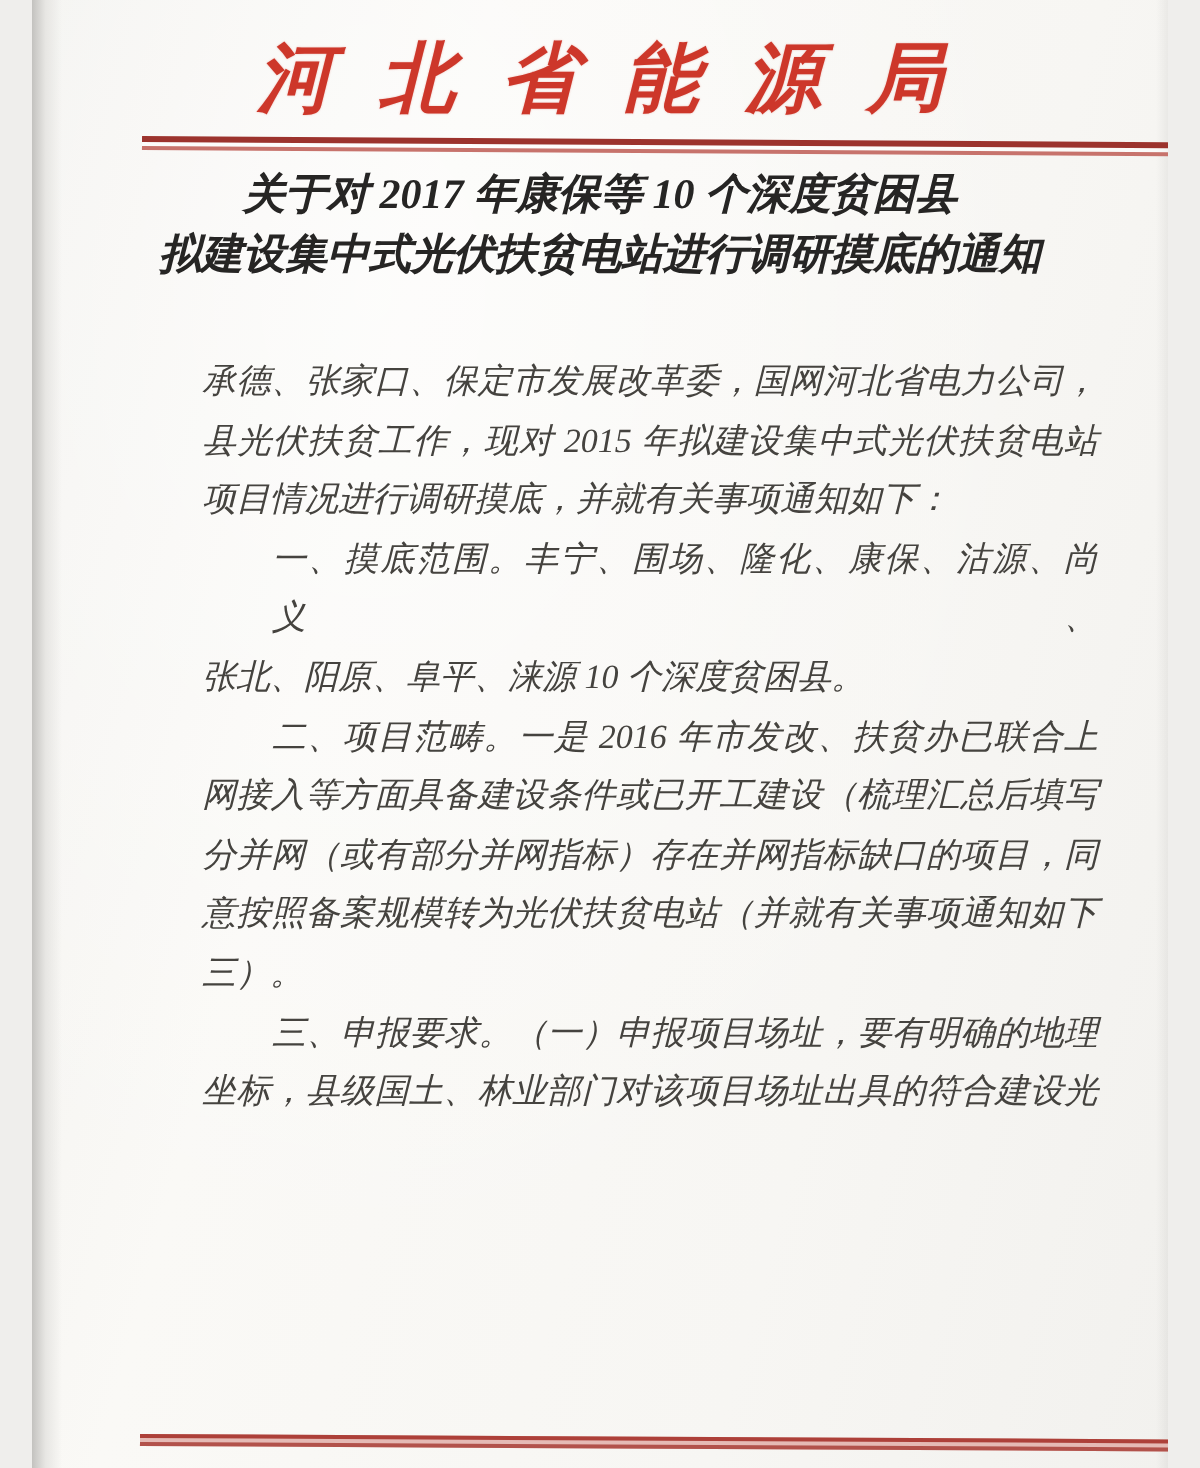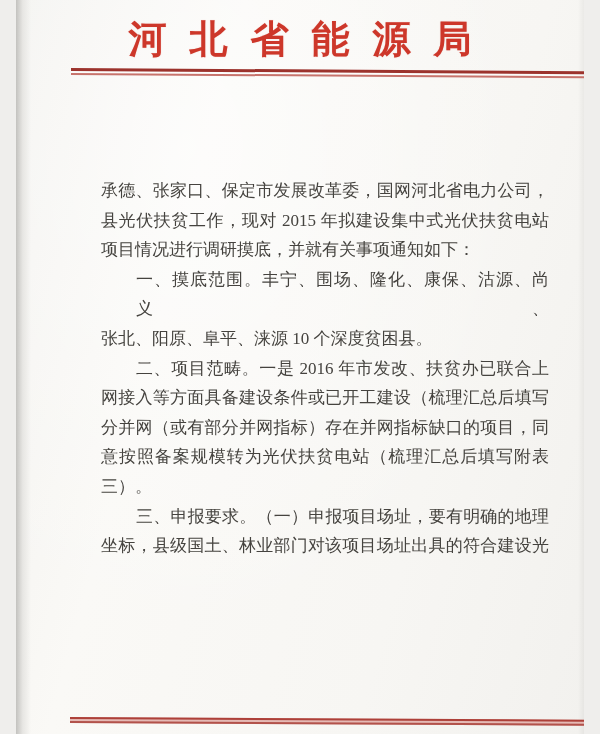--- a/index.html
+++ b/index.html
@@ -10,20 +10,21 @@
   .page {
     position: relative;
     width: 568px;
     height: 734px;
     margin: 0 auto;
     overflow: hidden;
     background:
       radial-gradient(ellipse at 30% 20%, rgba(255,255,255,0.6), rgba(255,255,255,0) 60%),
       linear-gradient(105deg, #f2f1ee, #faf9f6 30%, #f7f6f3 70%, #f2f1ee);
     background-color: #f7f6f3;
+    font-style: italic;
   }
   .edge-left {
     position: absolute;
     left: 0; top: 0; bottom: 0;
     width: 15px;
     background: linear-gradient(to right, #c3c2bf, #e7e6e3 45%, rgba(231,230,227,0));
     pointer-events: none;
   }
   .edge-right {
     position: absolute;
@@ -103,30 +104,34 @@
 <body>
 
 <div class="page">
   <div class="edge-left"></div>
   <div class="edge-right"></div>
 
   <h1 class="agency">河北省能源局</h1>
 
   <div class="rule rule-top"></div>
 
+  <div class="title">
+    <div>关于对 2017 年康保等 10 个深度贫困县</div>
+    <div>拟建设集中式光伏扶贫电站进行调研摸底的通知</div>
+  </div>
 
   <div class="body-text" id="body-lines">
       <div class="line just">承德、张家口、保定市发展改革委，国网河北省电力公司，</div>
       <div class="line just">县光伏扶贫工作，现对 2015 年拟建设集中式光伏扶贫电站</div>
       <div class="line">项目情况进行调研摸底，并就有关事项通知如下：</div>
       <div class="line just indent">一、摸底范围。丰宁、围场、隆化、康保、沽源、尚义、</div>
       <div class="line">张北、阳原、阜平、涞源 10 个深度贫困县。</div>
       <div class="line just indent">二、项目范畴。一是 2016 年市发改、扶贫办已联合上</div>
       <div class="line just">网接入等方面具备建设条件或已开工建设（梳理汇总后填写</div>
       <div class="line just">分并网（或有部分并网指标）存在并网指标缺口的项目，同</div>
-      <div class="line just">意按照备案规模转为光伏扶贫电站（梳理汇总后填写附表</div>
+      <div class="line just">意按照备案规模转为光伏扶贫电站（并就有关事项通知如下</div>
       <div class="line">三）。</div>
       <div class="line just indent">三、申报要求。（一）申报项目场址，要有明确的地理</div>
       <div class="line just">坐标，县级国土、林业部门对该项目场址出具的符合建设光</div>
     </div>
 
   <div class="rule rule-bottom"></div>
 </div>
 
 </body></html>

